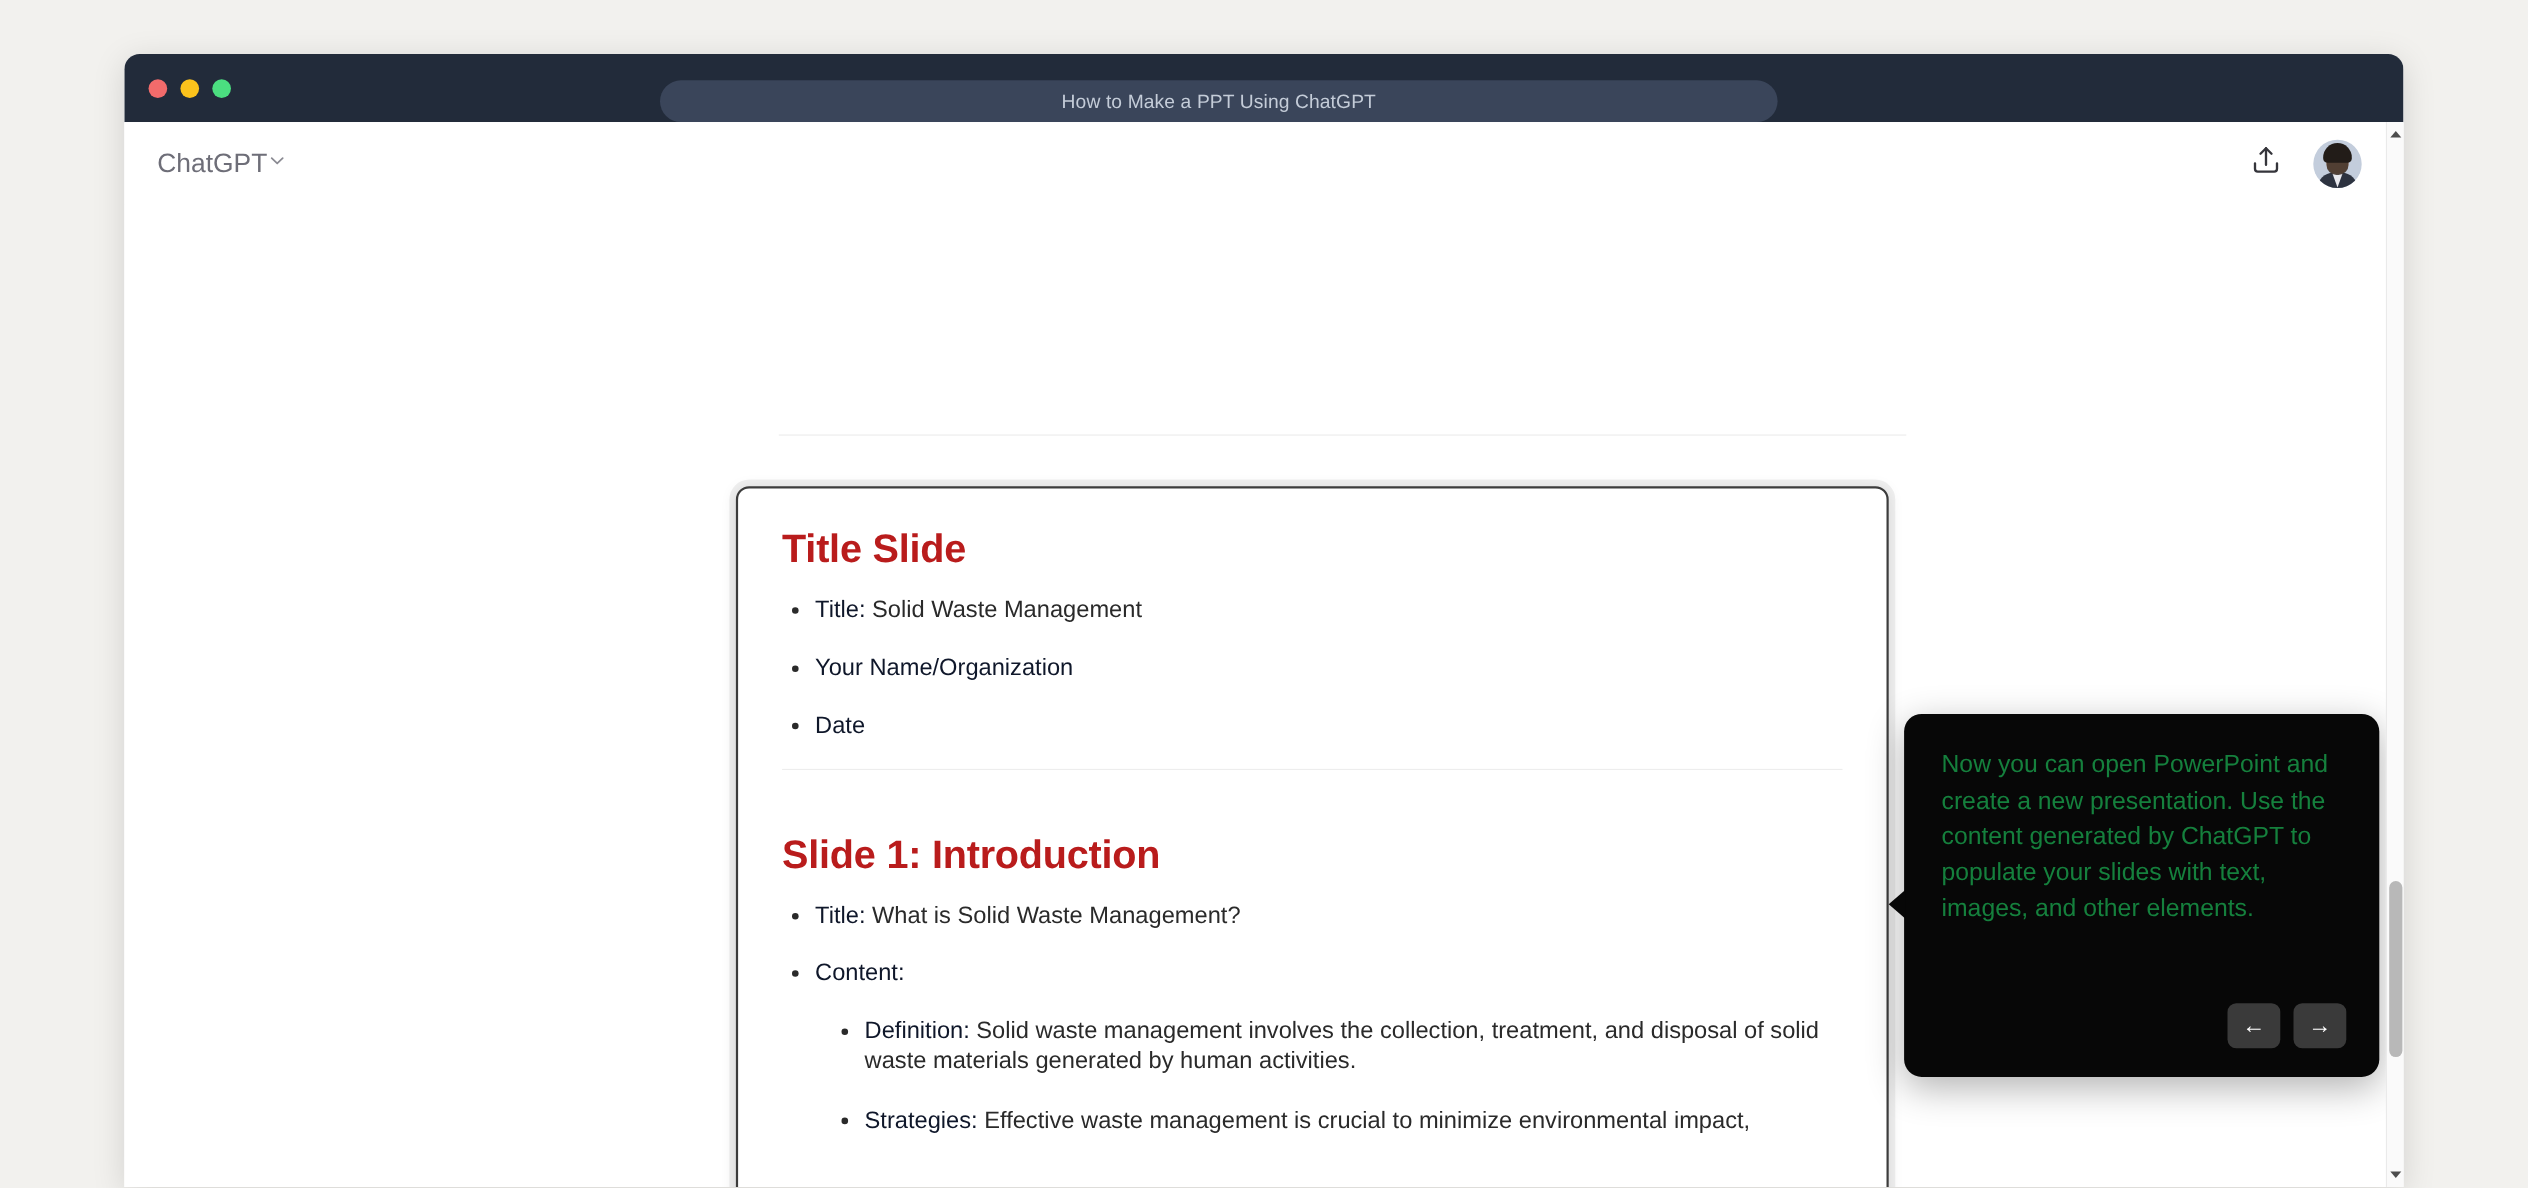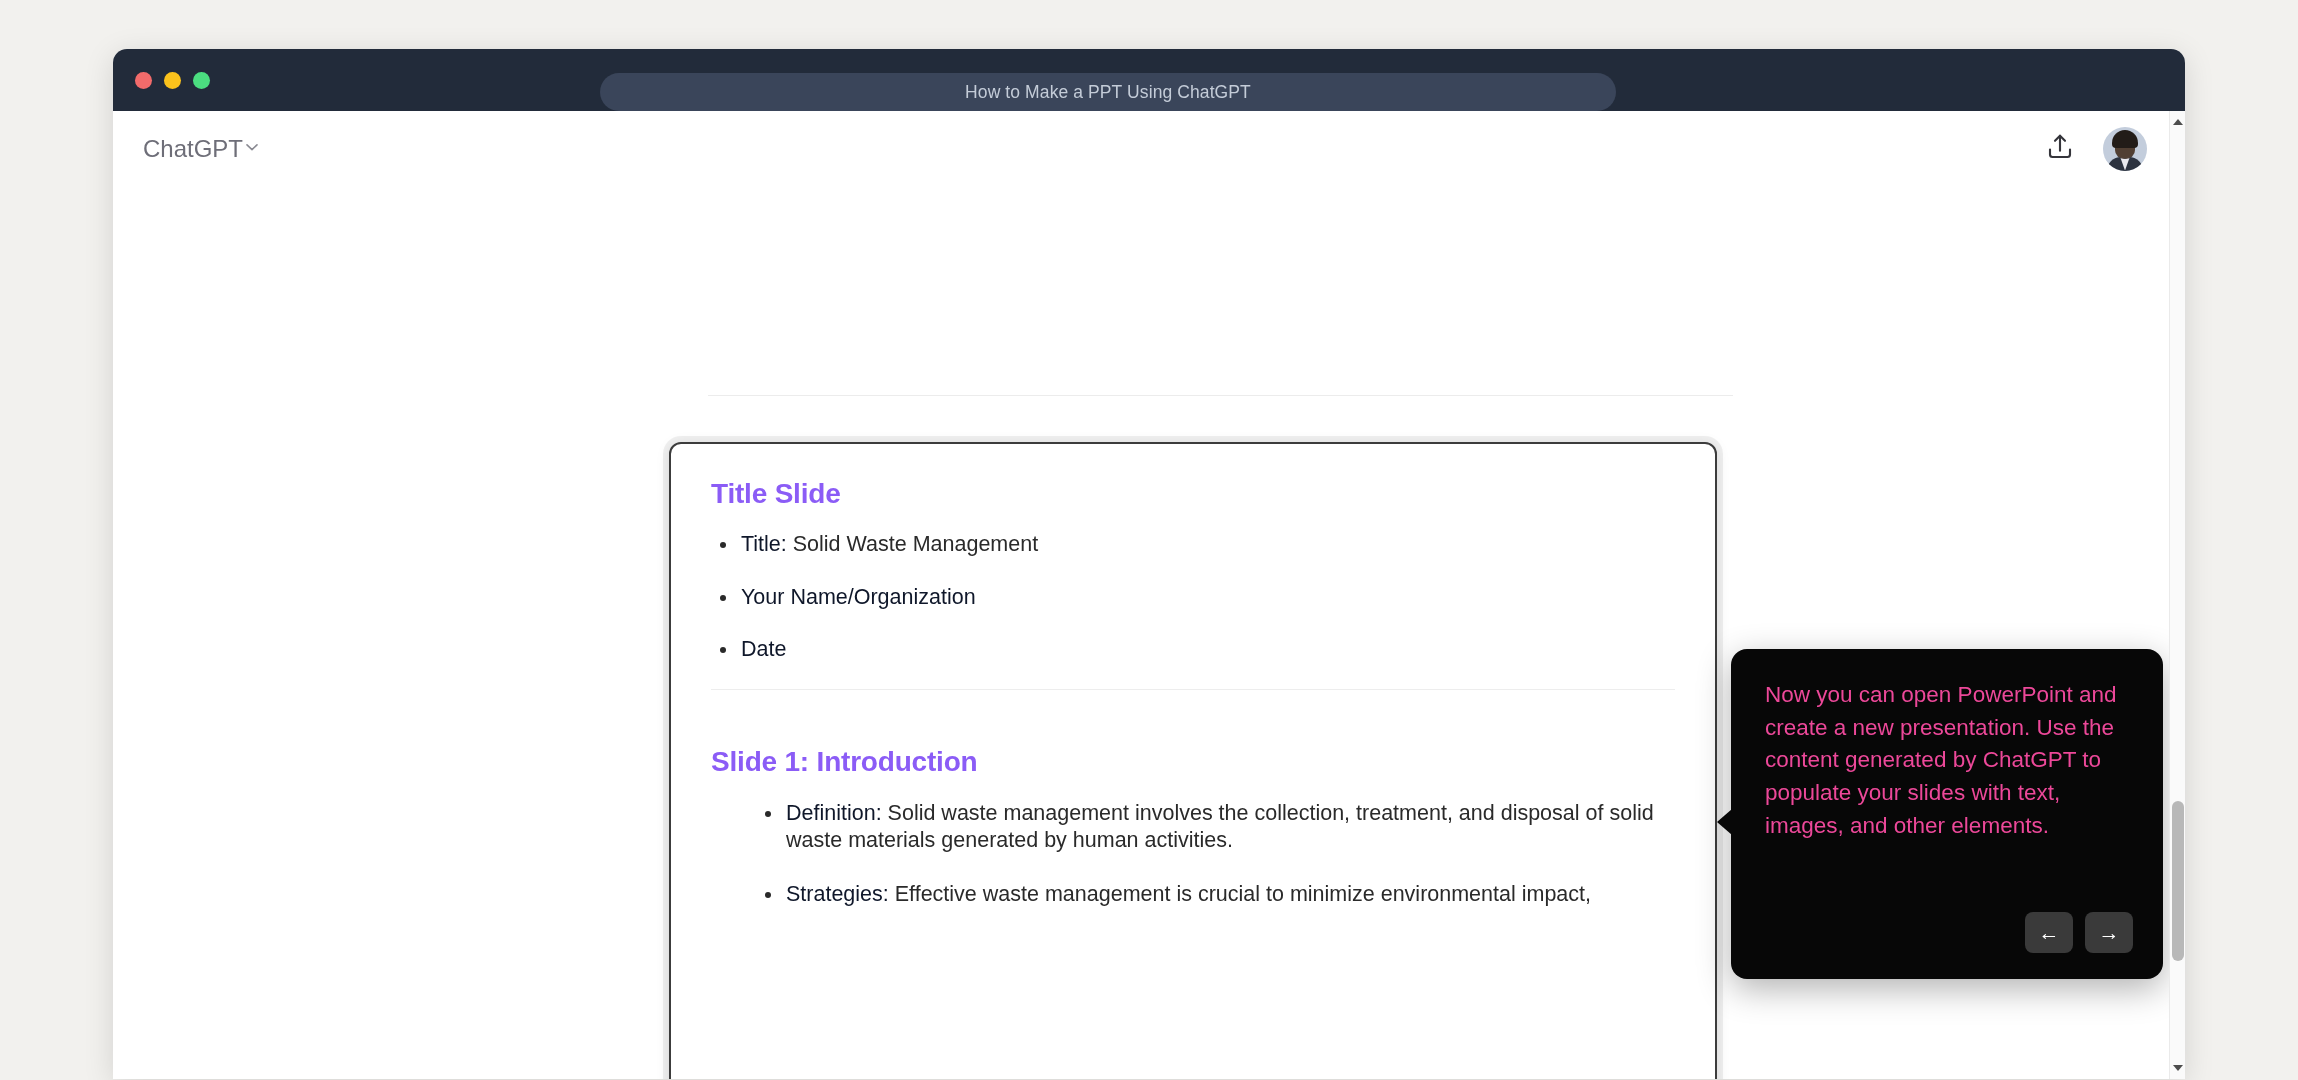--- a/index.html
+++ b/index.html
@@ -125,22 +125,22 @@
     width: 1048px; height: 728px;
     background: #fff;
     border: 2px solid #3c3c3c;
     border-radius: 12px;
     box-shadow: 0 0 0 6px rgba(0,0,0,0.06), 0 2px 14px rgba(0,0,0,0.10);
     overflow: hidden;
     padding: 34px 40px 0 40px;
   }
 
   .slide-heading {
-    font-size: 28px;
-    color: #8b5cf6;
+    font-size: 36px;
+    color: #b91c1c;
     font-weight: 600;
     letter-spacing: -.2px;
     margin-bottom: 21px;
   }
   #slide-card ul {
     list-style: none;
   }
   #slide-card li {
     position: relative;
     padding-left: 30px;
@@ -183,21 +183,21 @@
   #coachmark::before {
     content: "";
     position: absolute;
     left: -14px; top: 160px;
     width: 0; height: 0;
     border-top: 13px solid transparent;
     border-bottom: 13px solid transparent;
     border-right: 15px solid #070707;
   }
   #coachmark-text {
-    color: #ec4899;
+    color: #15803d;
     font-size: 22.5px;
     line-height: 1.45;
   }
   #coachmark-nav {
     position: absolute;
     right: 30px; bottom: 26px;
     display: flex; gap: 12px;
   }
   .nav-btn {
     width: 48px; height: 41px;
@@ -297,20 +297,28 @@
           <li>
             <span class="lbl">Date</span><span></span>
           </li>
         </ul>
       </div>
 
       <div id="card-divider"></div>
 
       <div>
         <div class="slide-heading">Slide 1: Introduction</div>
+        <ul>
+          <li>
+            <span class="lbl">Title:</span><span> What is Solid Waste Management?</span>
+          </li>
+          <li>
+            <span class="lbl">Content:</span><span></span>
+          </li>
+        </ul>
         <ul class="nested">
           <li>
             <span class="lbl">Definition:</span><span> Solid waste management involves the collection, treatment, and disposal of solid waste materials generated by human activities.</span>
           </li>
           <li>
             <span class="lbl">Strategies:</span><span> Effective waste management is crucial to minimize environmental impact,</span>
           </li>
         </ul>
       </div>
     </div>

